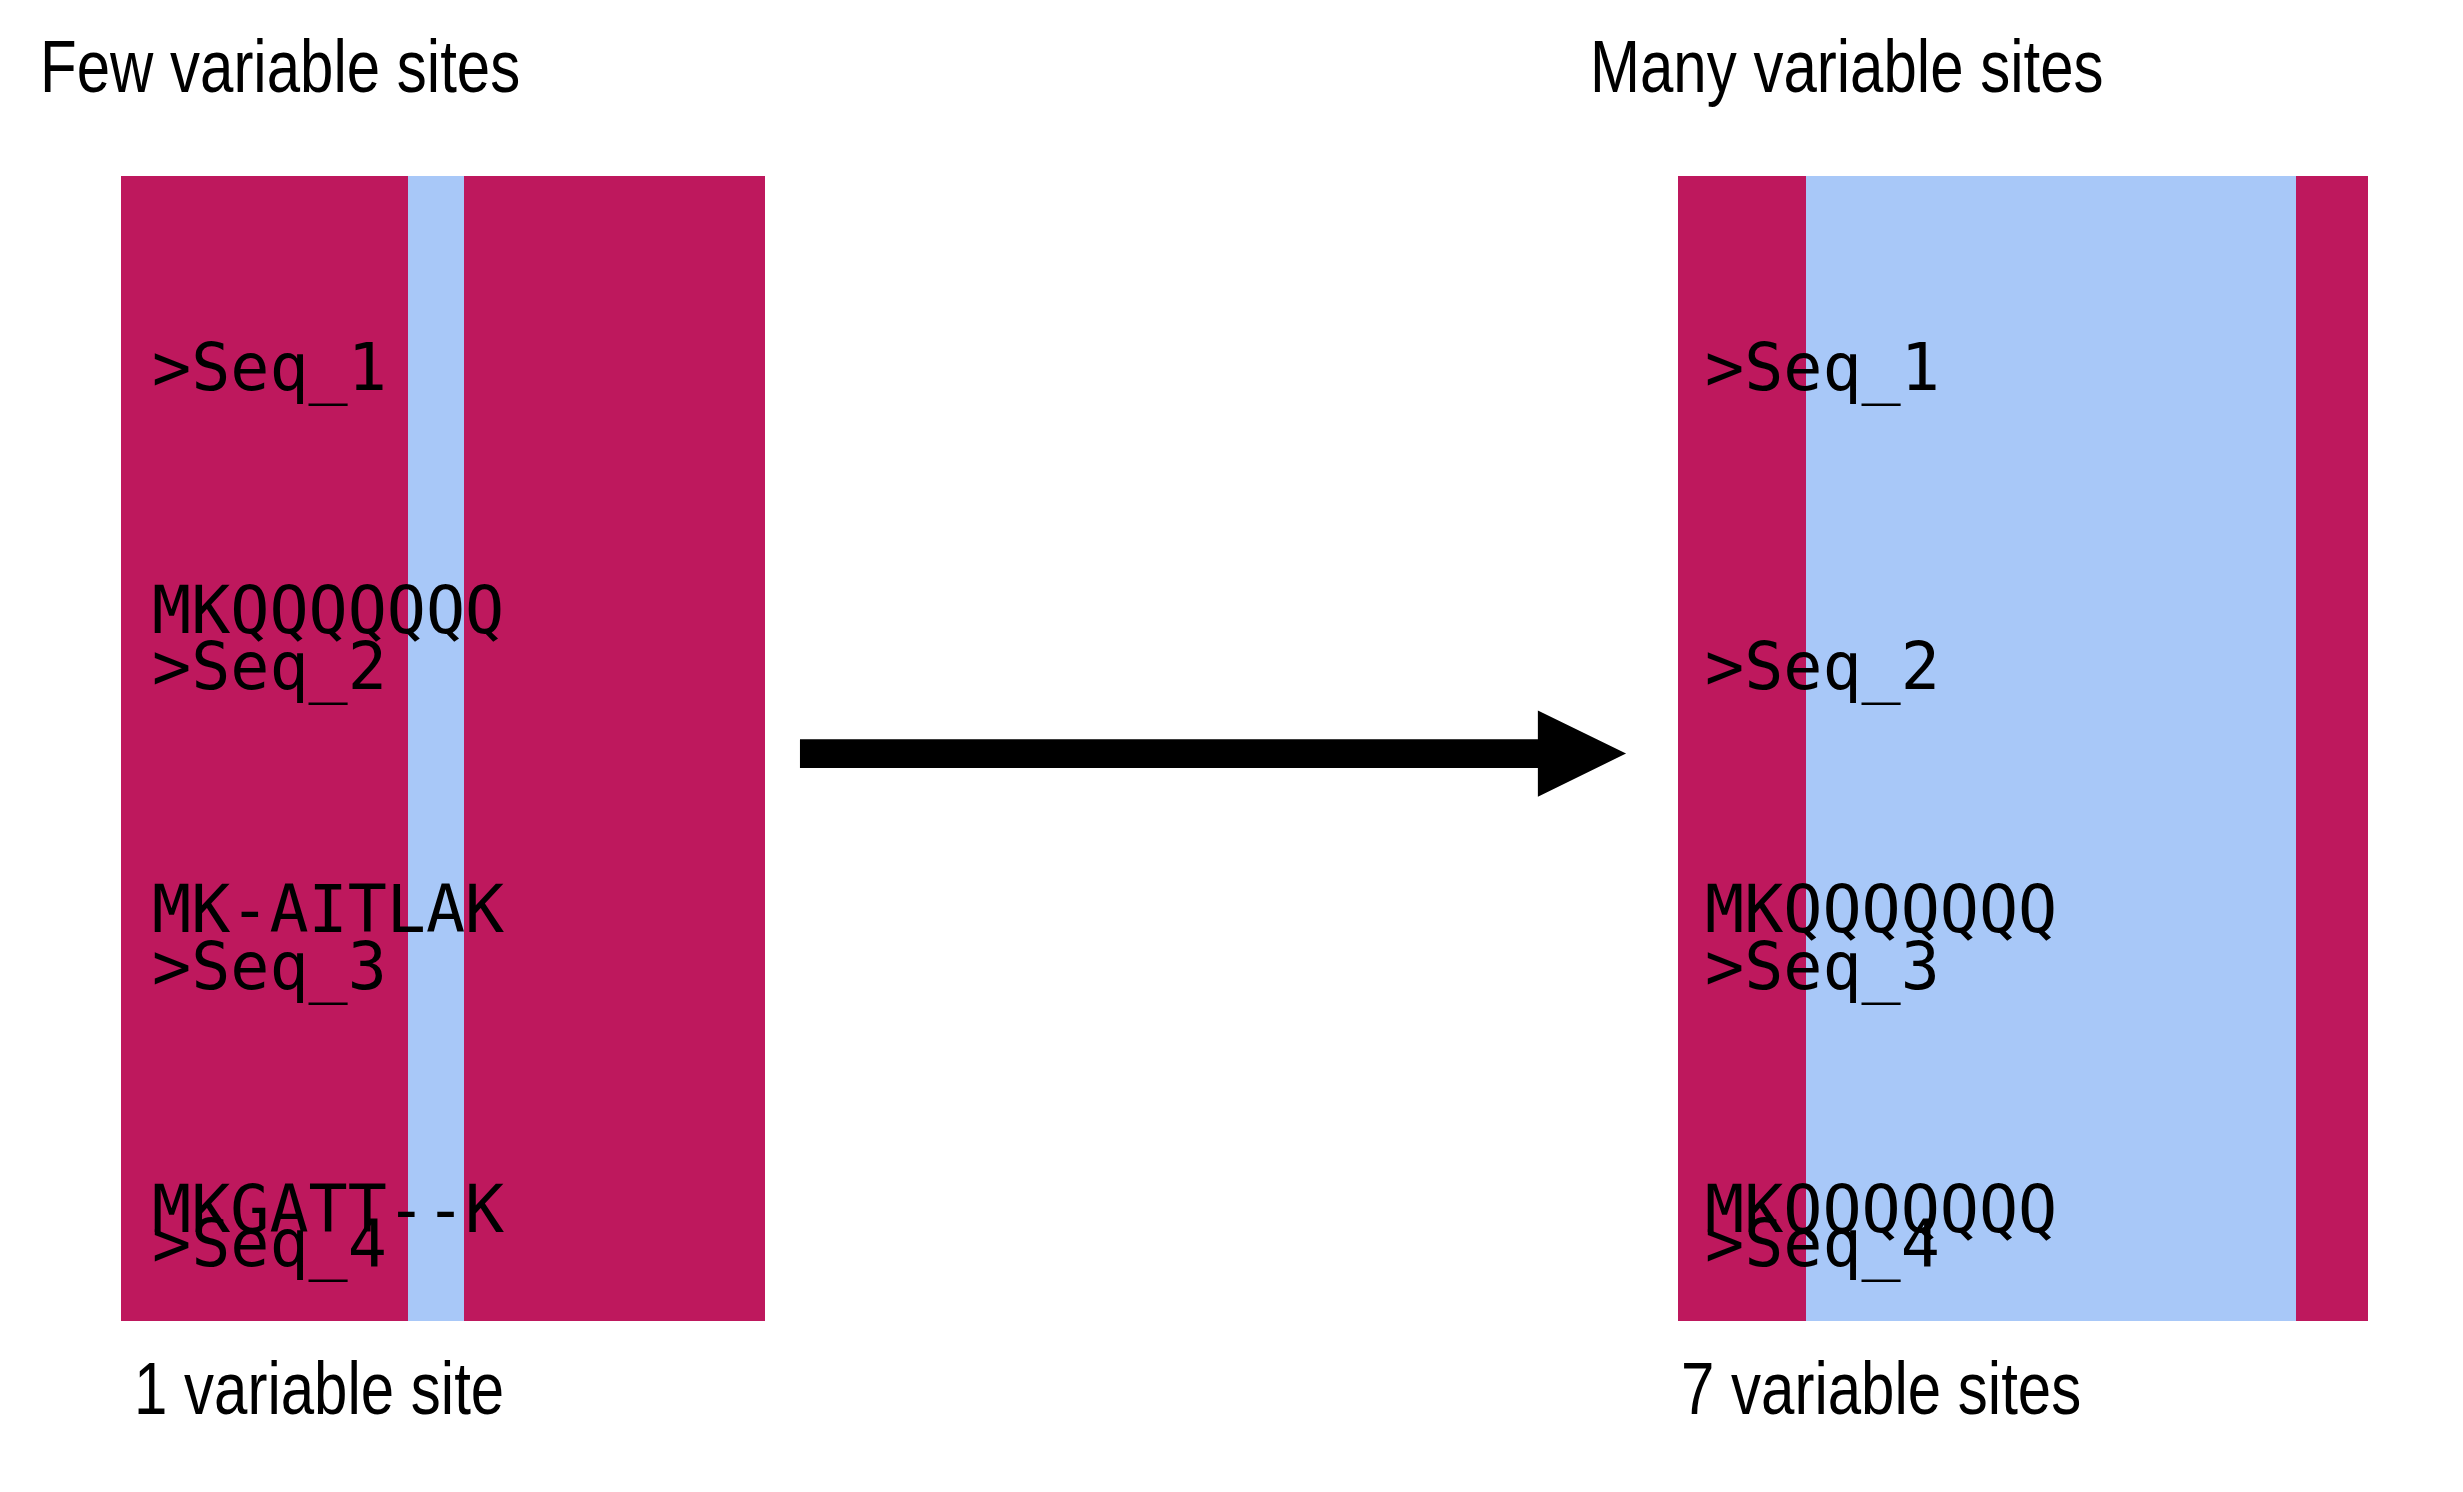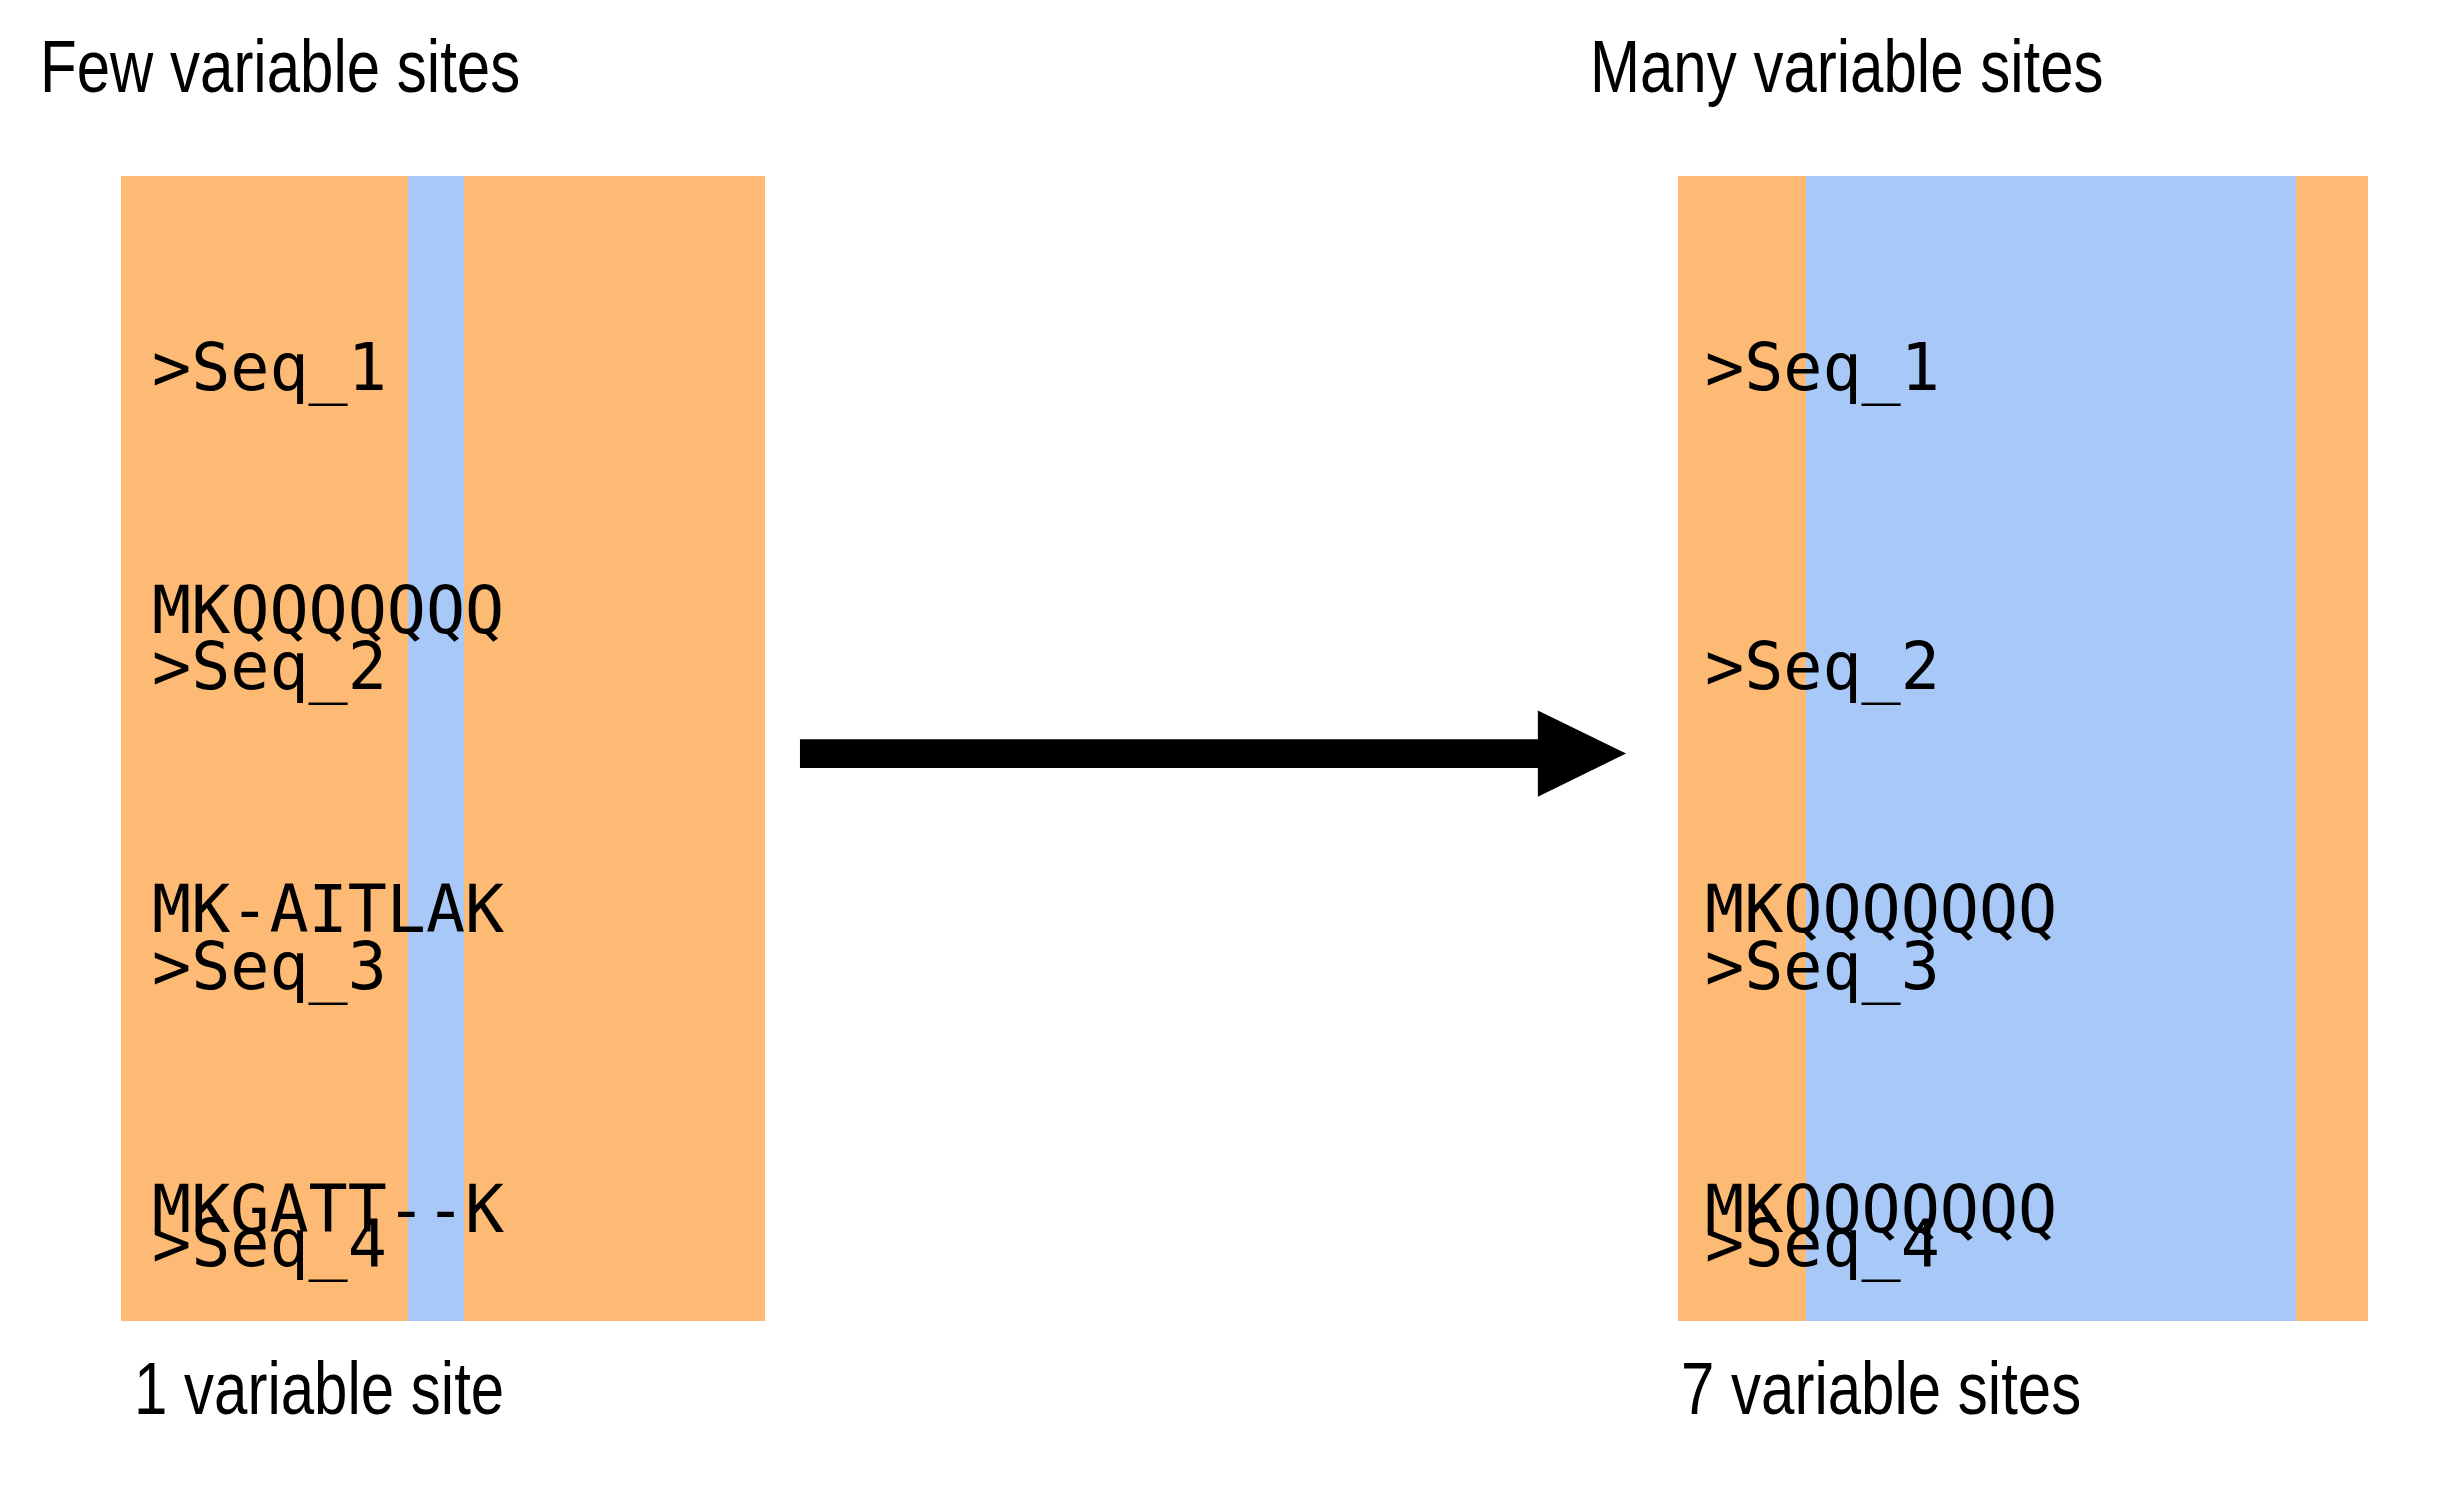--- a/index.html
+++ b/index.html
@@ -36,21 +36,21 @@
   }
 
   #title-left{left:40px;top:23px;}
   #title-right{left:1590px;top:23px;}
   #caption-left{left:134px;top:1345px;}
   #caption-right{left:1681px;top:1345px;}
 
   
   .align-block{
     position:absolute;
-    background:#fdba74;
+    background:#be185d;
     overflow:hidden;
   }
   #block-left{left:121px;top:176px;width:644px;height:1145px;}
   #block-right{left:1678px;top:176px;width:690px;height:1145px;}
 
   .highlight{
     position:absolute;
     top:0;
     bottom:0;
     background:#a8c8f8;

